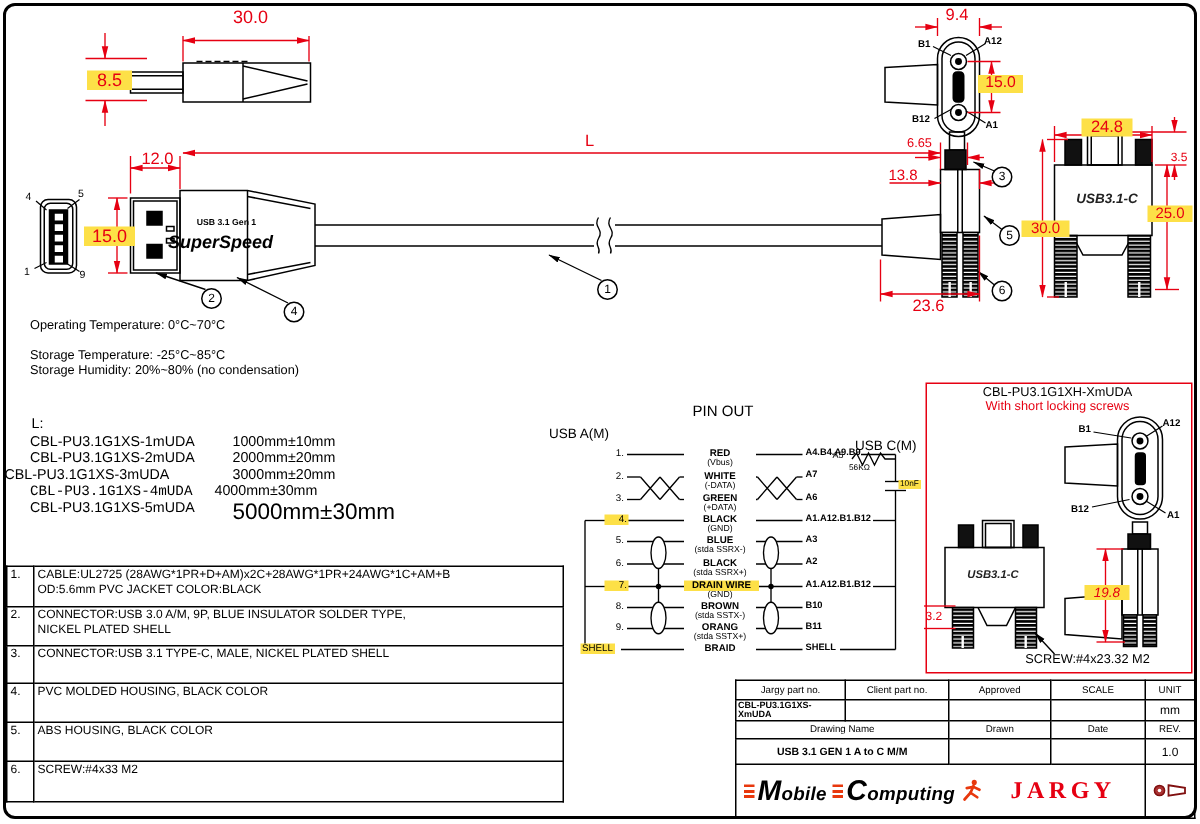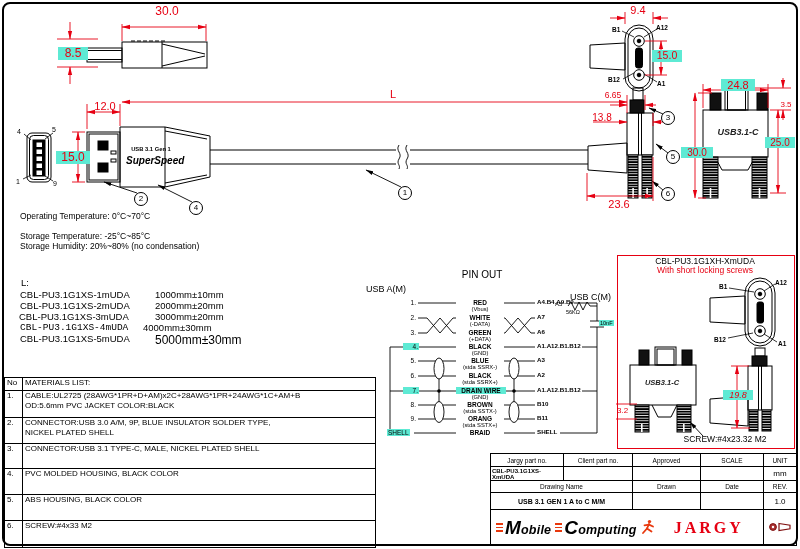--- a/index.html
+++ b/index.html
@@ -2,21 +2,21 @@
 <html><head>
 <meta charset="utf-8">
 <style>
   html,body{margin:0;padding:0;background:#fff;}
   #sheet{position:relative;width:800px;height:549px;background:#fff;overflow:hidden;
          font-family:"Liberation Sans",sans-serif;}
   .t{position:absolute;color:#000;white-space:nowrap;line-height:1.12;
      font-family:"Liberation Sans",sans-serif;}
   .c{text-align:center;}
   .red{color:#e60012;}
-  .bg{background:#5eead4;padding:0 1px;}
+  .bg{background:#fde047;padding:0 1px;}
   .b{font-weight:bold;}
   .i{font-style:italic;}
   svg.art{position:absolute;left:0;top:0;}
   .callout{position:absolute;width:12px;height:12px;border:1px solid #000;border-radius:50%;
            background:#fff;font-size:8px;line-height:12px;text-align:center;}
   .redbox{position:absolute;left:617px;top:255px;width:176px;height:192px;border:1px solid #e60012;}
   table.grid{border-collapse:collapse;table-layout:fixed;}
   table.grid td{border:1px solid #000;padding:0 2px;vertical-align:top;overflow:hidden;}
   #materials{position:absolute;left:4px;top:377px;width:372px;font-size:8px;}
   #materials td{line-height:1.25;}
@@ -313,21 +313,21 @@
 <div class="t red c bg" style="left:721px;top:79px;width:32px;font-size:11px;">24.8</div>
 <div class="t red c" style="left:777px;top:101px;width:18px;font-size:8px;">3.5</div>
 <div class="t red c bg" style="left:765px;top:137px;width:28px;font-size:10px;">25.0</div>
 <div class="t red c bg" style="left:681px;top:147px;width:30px;font-size:10px;">30.0</div>
 
 <div class="t" style="left:17px;top:128px;font-size:7px;">4</div>
 <div class="t" style="left:52px;top:126px;font-size:7px;">5</div>
 <div class="t" style="left:16px;top:178px;font-size:7px;">1</div>
 <div class="t" style="left:53px;top:180px;font-size:7px;">9</div>
 <div class="t b c" style="left:126px;top:146px;width:50px;font-size:5.8px;">USB 3.1 Gen 1</div>
-<div class="t b i c" style="left:126px;top:155px;width:50px;font-size:10px;">SuperSpeed</div>
+<div class="t b i c" style="left:112px;top:155px;width:50px;font-size:12px;">SuperSpeed</div>
 <div class="t b" style="left:612px;top:26px;font-size:6.5px;">B1</div>
 <div class="t b" style="left:656px;top:24px;font-size:6.5px;">A12</div>
 <div class="t b" style="left:608px;top:76px;font-size:6.5px;">B12</div>
 <div class="t b" style="left:657px;top:80px;font-size:6.5px;">A1</div>
 <div class="t b i c" style="left:712px;top:127px;width:52px;font-size:9px;color:#222;">USB3.1-C</div>
 
 <div class="callout" style="left:398px;top:186px;">1</div>
 <div class="callout" style="left:134px;top:192px;">2</div>
 <div class="callout" style="left:661px;top:111px;">3</div>
 <div class="callout" style="left:189px;top:201px;">4</div>
@@ -336,26 +336,26 @@
 
 <div class="t" style="left:20px;top:212px;font-size:8.5px;">Operating Temperature: 0°C~70°C</div>
 <div class="t" style="left:20px;top:232px;font-size:8.5px;">Storage Temperature: -25°C~85°C</div>
 <div class="t" style="left:20px;top:242px;font-size:8.5px;">Storage  Humidity: 20%~80% (no condensation)</div>
 
 <div class="t" style="left:21px;top:278px;font-size:9.5px;">L:</div>
 <div class="t" style="left:20px;top:290px;font-size:9.5px;">CBL-PU3.1G1XS-1mUDA</div>
 <div class="t" style="left:155px;top:290px;font-size:9.5px;">1000mm±10mm</div>
 <div class="t" style="left:20px;top:301px;font-size:9.5px;">CBL-PU3.1G1XS-2mUDA</div>
 <div class="t" style="left:155px;top:301px;font-size:9.5px;">2000mm±20mm</div>
-<div class="t" style="left:19px;top:312px;font-size:9.5px;">CBL-PU3.1G1XS-3mUDA</div>
+<div class="t" style="left:3px;top:312px;font-size:9.5px;">CBL-PU3.1G1XS-3mUDA</div>
 <div class="t" style="left:155px;top:312px;font-size:9.5px;">3000mm±20mm</div>
 <div class="t" style="left:20px;top:323px;font-size:9.5px;font-family:Liberation Mono, monospace;">CBL-PU3.1G1XS-4mUDA</div>
 <div class="t" style="left:143px;top:323px;font-size:9.5px;">4000mm±30mm</div>
 <div class="t" style="left:20px;top:334px;font-size:9.5px;">CBL-PU3.1G1XS-5mUDA</div>
-<div class="t" style="left:155px;top:334px;font-size:12px;">5000mm±30mm</div>
+<div class="t" style="left:155px;top:334px;font-size:15px;">5000mm±30mm</div>
 
 <div class="t c" style="left:450px;top:269px;width:64px;font-size:10px;">PIN OUT</div>
 <div class="t" style="left:366px;top:284px;font-size:9px;">USB A(M)</div>
 <div class="t" style="left:570px;top:284px;font-size:9px;margin-top:8px;">USB C(M)</div>
 
 <div class="t" style="left:394px;top:299px;width:22px;text-align:right;font-size:6.5px;">1.</div>
 <div class="t b c" style="left:454px;top:299px;width:52px;font-size:6.5px;">RED</div>
 <div class="t c" style="left:448px;top:306px;width:64px;font-size:5.8px;">(Vbus)</div>
 <div class="t b" style="left:537px;top:299px;font-size:6.2px;">A4.B4.A9.B9</div>
 
@@ -406,24 +406,20 @@
 <div class="t" style="left:555px;top:301px;font-size:6px;">A5</div>
 <div class="t" style="left:566px;top:309px;font-size:5.5px;">56KΩ</div>
 <div class="t bg" style="left:599px;top:320px;font-size:5.5px;">10nF</div>
 
 <table id="materials" class="grid">
   <colgroup>
         <col style="width:18px">
         <col>
       </colgroup>
   <tbody>
-        <tr style="height:13px">
-    <td>No</td>
-    <td>MATERIALS LIST:</td>
-  </tr>
   <tr style="height:27px">
           <td>1.</td>
     <td>
             <div>CABLE:UL2725 (28AWG*1PR+D+AM)x2C+28AWG*1PR+24AWG*1C+AM+B</div>
             <div>OD:5.6mm  PVC JACKET COLOR:BLACK</div>
           </td>
         </tr>
   <tr style="height:26px">
           <td>2.</td>
     <td>

